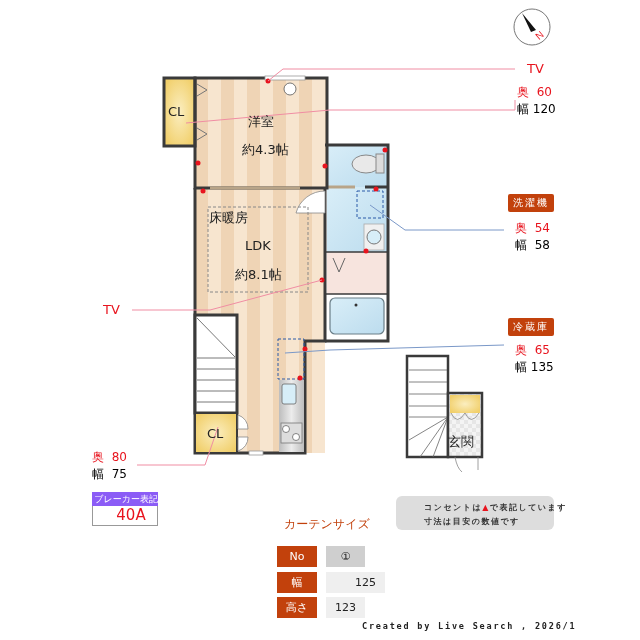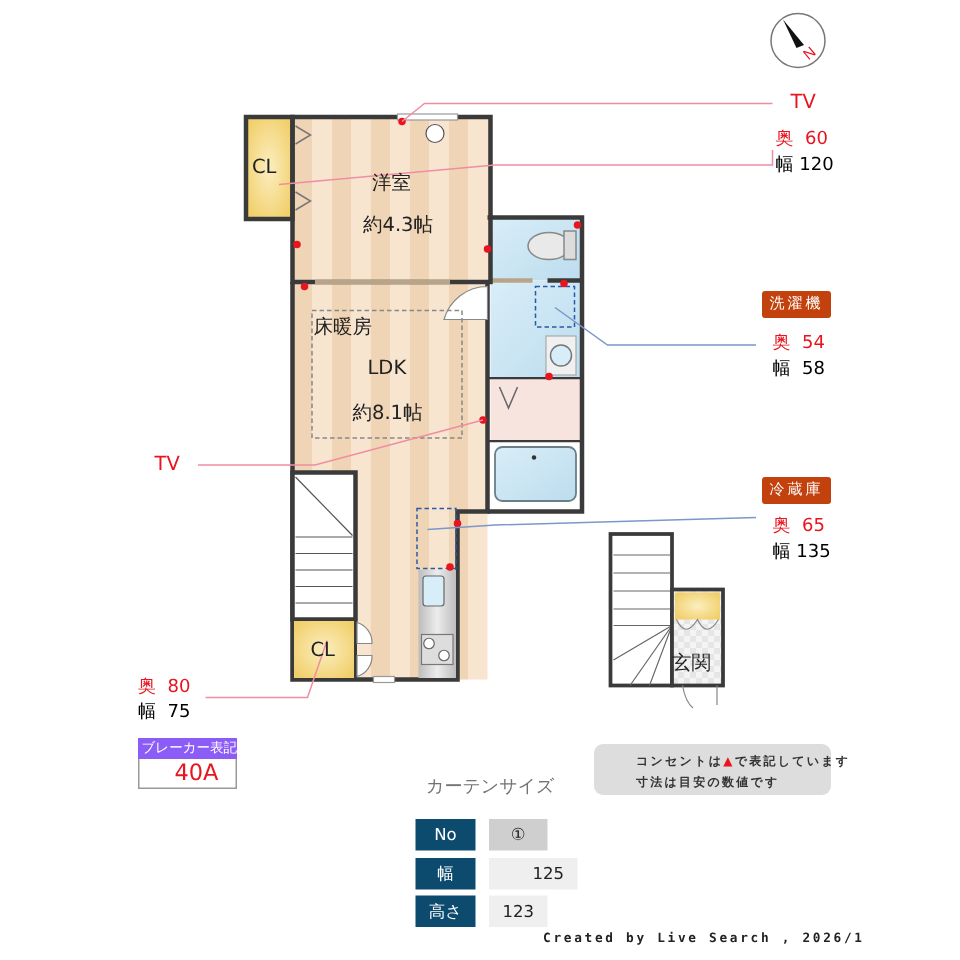--- a/index.html
+++ b/index.html
@@ -8,22 +8,22 @@
   .red{color:#e8141e;}
   .blue{color:#000000;}
   .lbl{font-size:12px;position:absolute;white-space:nowrap;}
   .room-label{position:absolute;font-size:13px;color:#222;white-space:nowrap;}
   .tag{position:absolute;background:#c2410c;color:#fff;font-size:10px;letter-spacing:2px;text-align:center;border-radius:2px;}
   .breaker{position:absolute;left:92px;top:492px;width:66px;}
   .breaker .hd{background:#8b5cf6;color:#fff;font-size:9px;text-align:right;height:14px;line-height:14px;}
   .breaker .val{border:1px solid #999;border-top:none;color:#e8141e;text-align:center;font-size:15px;height:19px;line-height:19px;padding-left:12px;}
   .note{position:absolute;left:396px;top:496px;width:158px;height:34px;background:#dddddd;border-radius:6px;font-size:8px;color:#333;letter-spacing:1.5px;font-weight:bold;}
   .note div{position:absolute;left:28px;white-space:nowrap;}
-  .curtain-title{position:absolute;left:284px;top:516px;font-size:12px;color:#737373;}
-  .ct-key{position:absolute;left:277px;width:40px;height:21px;background:#0c4a6e;color:#fff;font-size:11px;text-align:center;line-height:21px;}
+  .curtain-title{position:absolute;left:284px;top:516px;font-size:12px;color:#c2410c;}
+  .ct-key{position:absolute;left:277px;width:40px;height:21px;background:#c2410c;color:#fff;font-size:11px;text-align:center;line-height:21px;}
   .ct-val{position:absolute;left:326px;width:39px;height:21px;background:#efefef;color:#222;font-size:11px;text-align:center;line-height:21px;}
   .credit{position:absolute;left:362px;top:621px;font-family:"DejaVu Sans Mono","Liberation Mono",monospace;font-size:8.5px;letter-spacing:1.8px;font-weight:bold;color:#222;white-space:nowrap;}
 </style>
 </head>
 <body>
 
 <svg width="640" height="640" viewBox="0 0 640 640">
   <defs>
     <pattern id="stripes" width="26" height="10" patternUnits="userSpaceOnUse">
       <rect width="13" height="10" fill="#f7e5cf"></rect>

